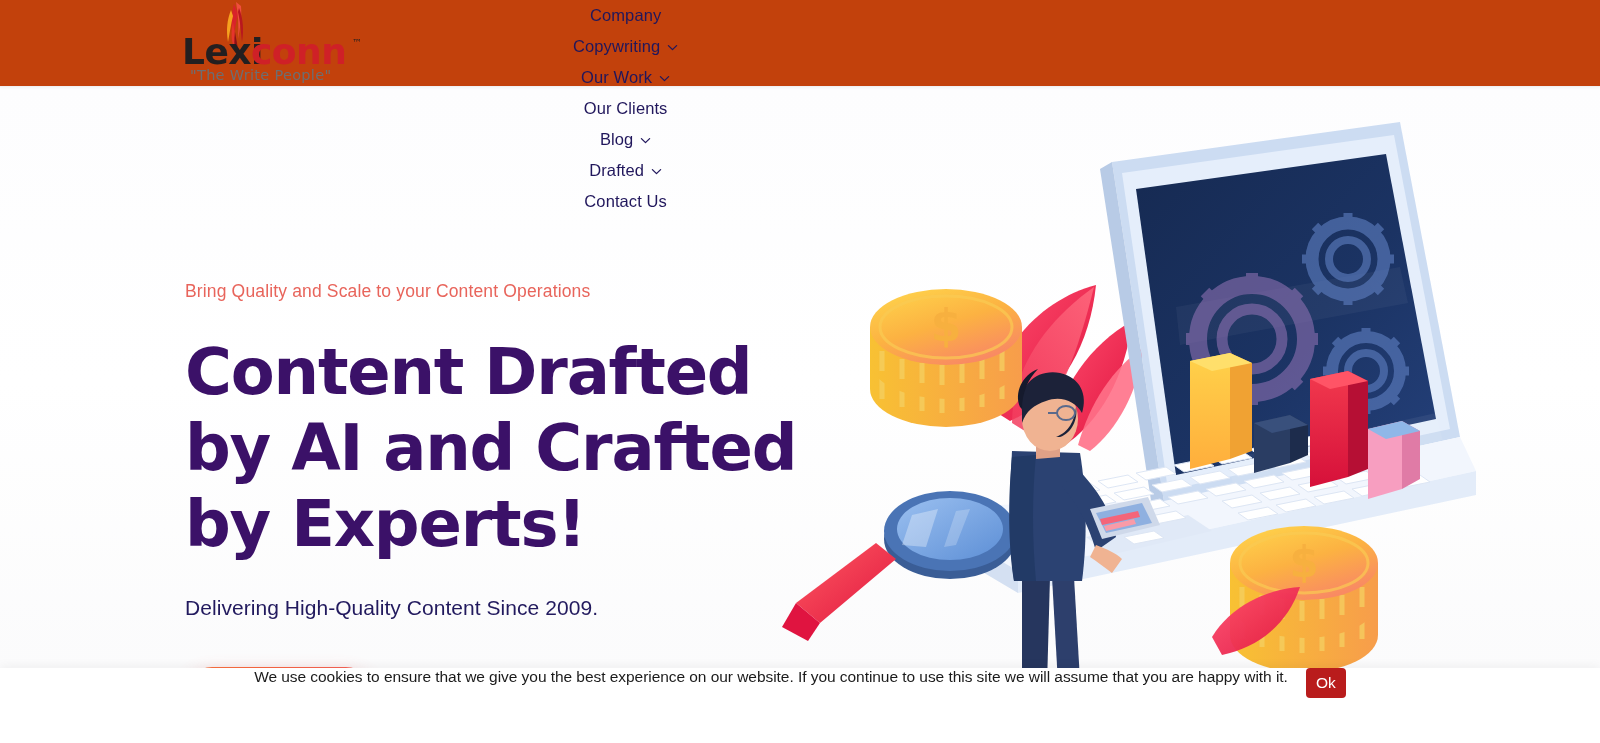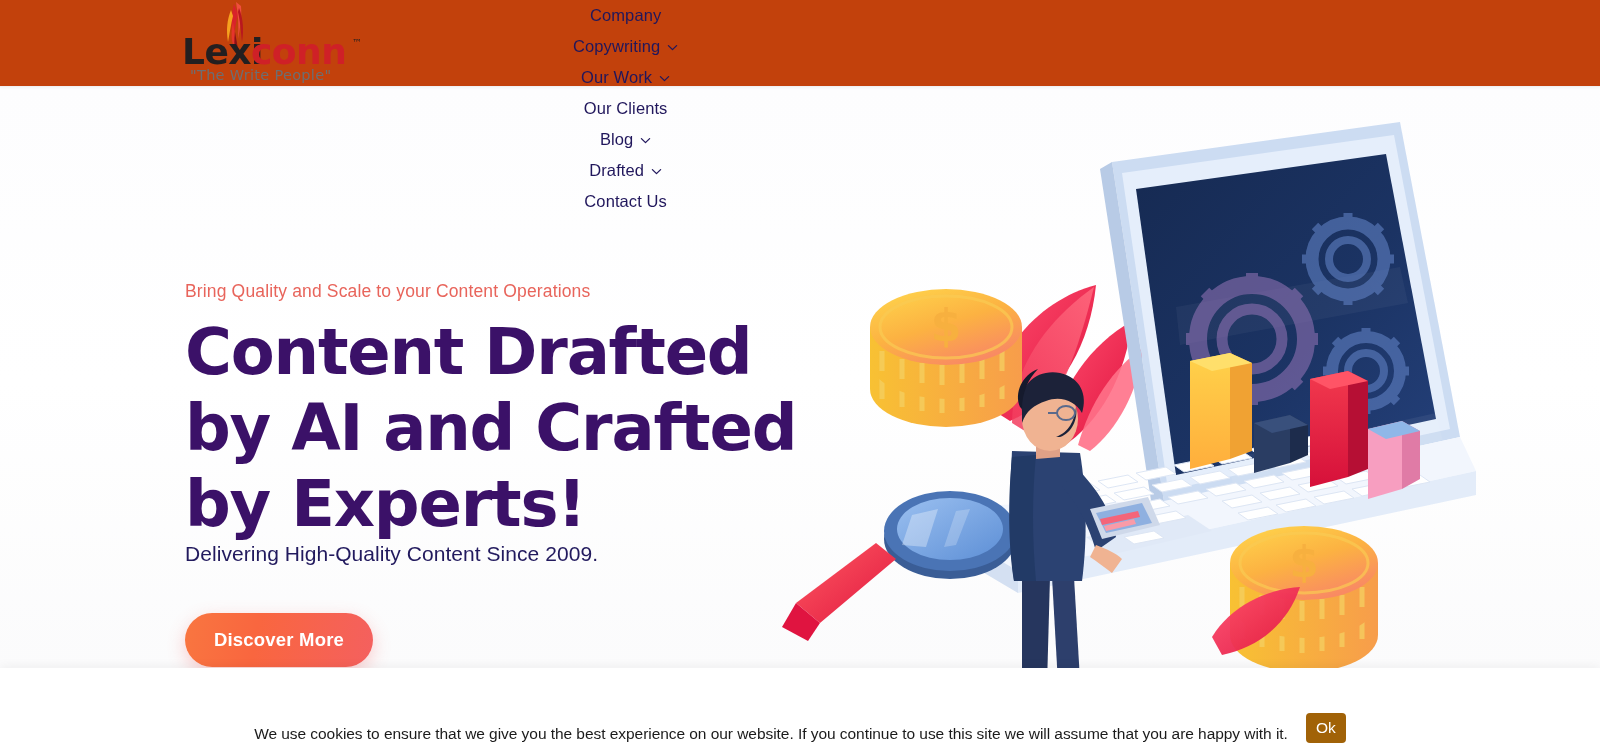--- a/index.html
+++ b/index.html
@@ -72,31 +72,32 @@
   .hero-text {
     position: absolute;
     left: 185px;
     top: 194px;
     width: 660px;
   }
   .eyebrow {
     font-size: 17.5px;
     color: #e8645b;
     letter-spacing: 0.15px;
-    margin-bottom: 12px;
+    margin-bottom: 32px;
   }
   .headline {
     font-family: "DejaVu Sans", sans-serif;
     font-size: 64px;
     line-height: 76px;
     font-weight: bold;
     color: #3b1168;
     letter-spacing: -1.2px;
   }
   .subhead {
+    margin-top: 34px;
     font-size: 21px;
     color: #221a5e;
     letter-spacing: 0.05px;
   }
   .cta {
     margin-top: 47px;
     display: inline-flex;
     align-items: center;
     justify-content: center;
     width: 188px;
@@ -123,37 +124,37 @@
 
   
   .cookie {
     position: absolute;
     left: 0;
     bottom: 0;
     width: 1600px;
     height: 75px;
     background: #ffffff;
     display: flex;
-    align-items: flex-end;
+    align-items: flex-start;
     justify-content: center;
     gap: 18px;
     box-shadow: 0 -2px 10px rgba(0,0,0,0.05);
     z-index: 60;
   }
   .cookie-text {
     font-size: 15.5px;
     color: #1b1b1b;
     letter-spacing: -0.05px;
   }
   .cookie-ok {
     width: 40px;
     height: 30px;
     border: none;
     border-radius: 4px;
-    background: #a16207;
+    background: #b91c1c;
     color: #ffffff;
     font-size: 15.5px;
     cursor: pointer;
     display: flex;
     align-items: center;
     justify-content: center;
   }
 </style>
 </head>
 <body>

